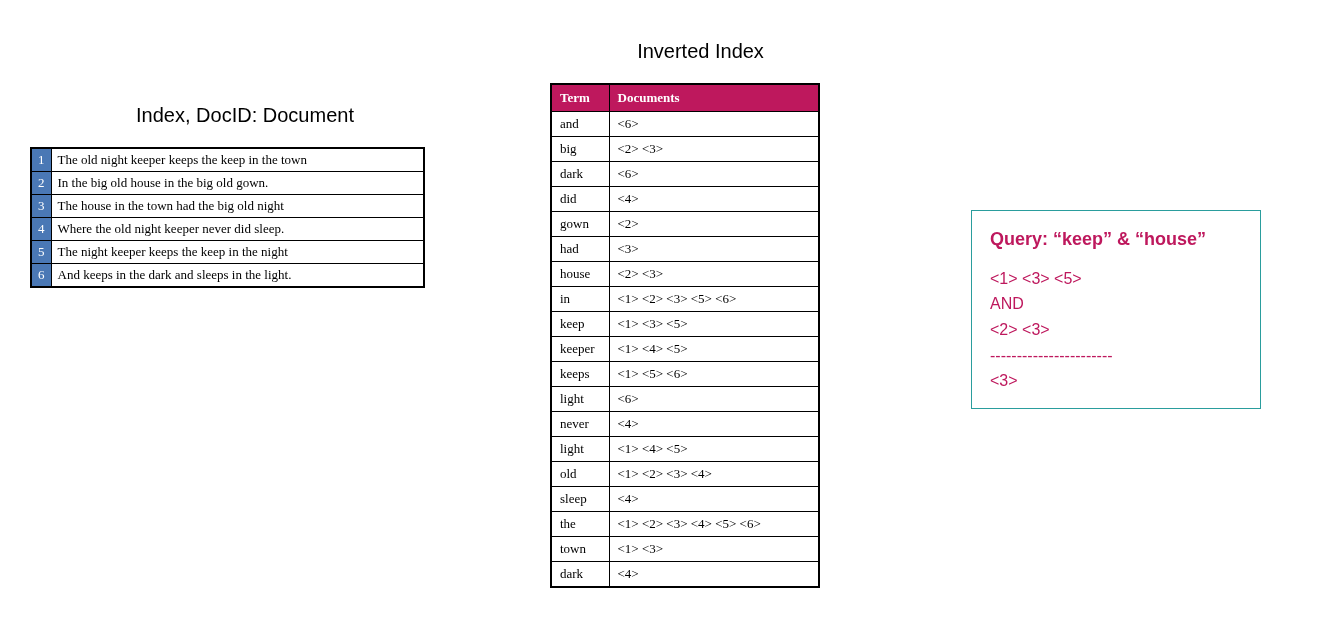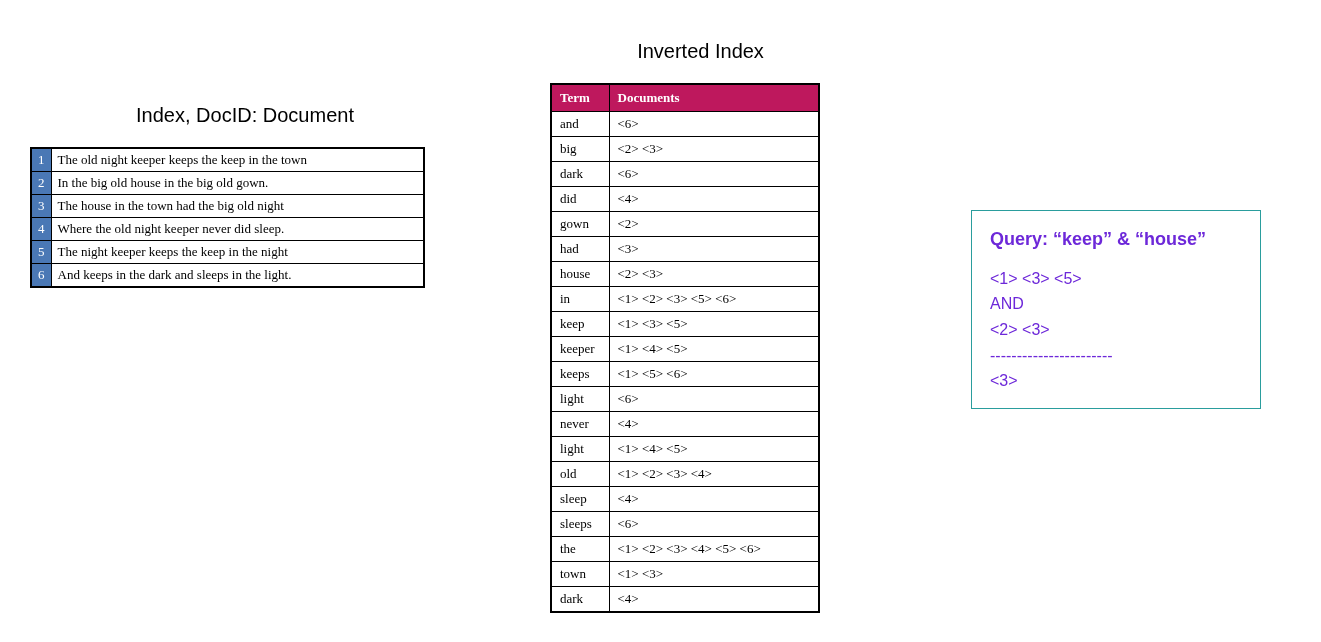--- a/index.html
+++ b/index.html
@@ -72,21 +72,21 @@
     background: #fff;
   }
   .idx-table td.term { width: 58px; }
 
   
   .query-box {
     border: 1px solid #2a9d9d;
     padding: 14px 18px;
     width: 290px;
     font-size: 16px;
-    color: #6d28d9;
+    color: #be185d;
     line-height: 1.6;
   }
   .query-box .qtitle {
     font-weight: bold;
     font-size: 18px;
     margin-bottom: 12px;
   }
 </style>
 </head>
 <body>
@@ -193,24 +193,20 @@
           </tr>
           <tr>
             <td class="term">old</td>
             <td>&lt;1&gt; &lt;2&gt; &lt;3&gt; &lt;4&gt;</td>
           </tr>
           <tr>
             <td class="term">sleep</td>
             <td>&lt;4&gt;</td>
           </tr>
           <tr>
-            <td class="term">sleeps</td>
-            <td>&lt;6&gt;</td>
-          </tr>
-          <tr>
             <td class="term">the</td>
             <td>&lt;1&gt; &lt;2&gt; &lt;3&gt; &lt;4&gt; &lt;5&gt; &lt;6&gt;</td>
           </tr>
           <tr>
             <td class="term">town</td>
             <td>&lt;1&gt; &lt;3&gt;</td>
           </tr>
           <tr>
             <td class="term">dark</td>
             <td>&lt;4&gt;</td>

